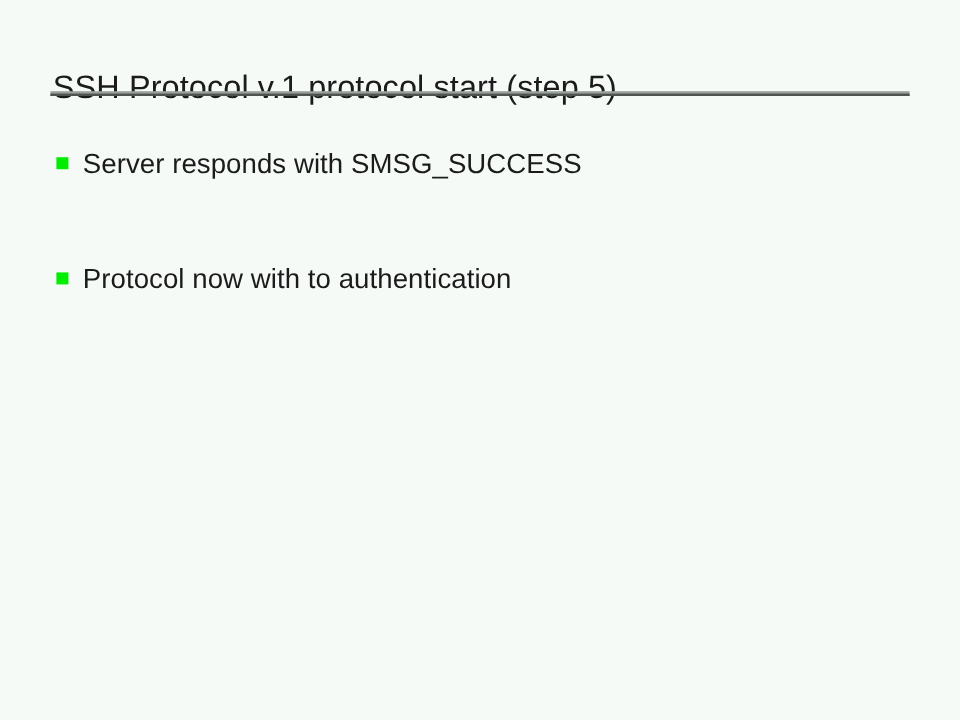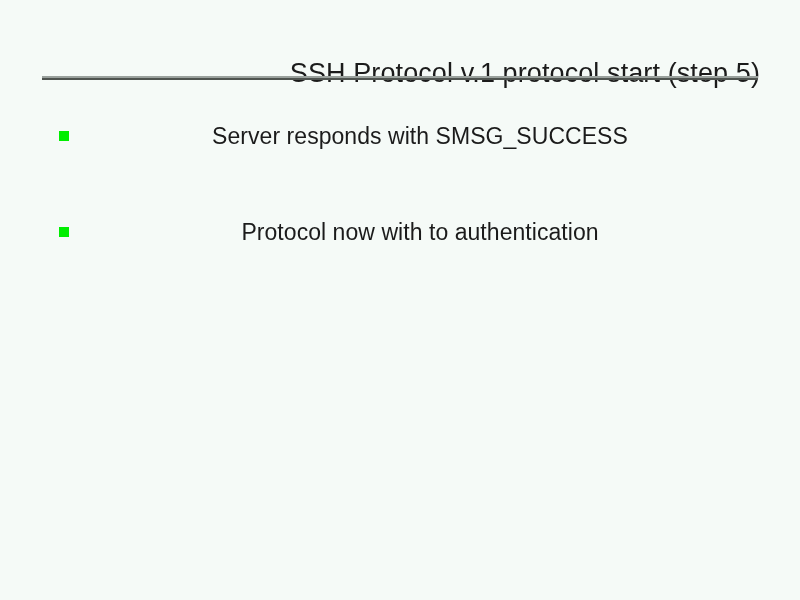--- a/index.html
+++ b/index.html
@@ -29,48 +29,46 @@
     position: absolute;
     left: 44px;
     top: 38px;
     width: 716px;
     font-size: 27px;
     line-height: 34px;
     font-weight: normal;
     color: #1b1b1b;
     letter-spacing: 0.1px;
     white-space: nowrap;
-    text-align: right;
   }
 
   
   .title-rule {
     position: absolute;
     left: 42px;
     top: 76px;
     width: 716px;
     height: 4px;
     border: 0;
     margin: 0;
     padding: 0;
     background: #9aa19d;
     border-bottom: 2px solid #4e534f;
     box-sizing: border-box;
   }
 
   
   .bullet-list {
     position: absolute;
-    left: 59px;
+    left: 47px;
     top: 122px;
     width: 700px;
     margin: 0;
     padding: 0;
     list-style: none;
-    text-align: center;
   }
 
   .bullet-item {
     position: relative;
     display: flex;
     align-items: flex-start;
     margin: 0 0 68px 0;
     padding: 0;
   }
   .bullet-item:last-child {

